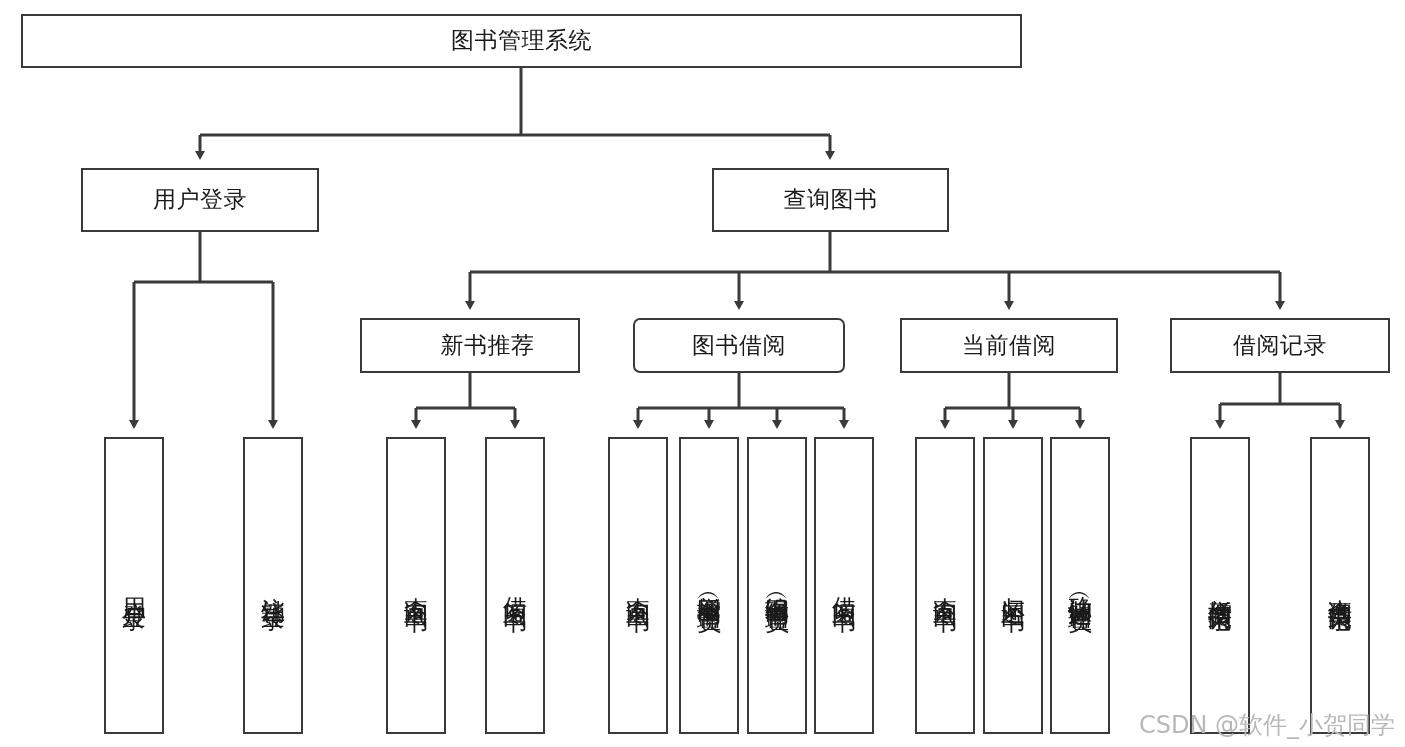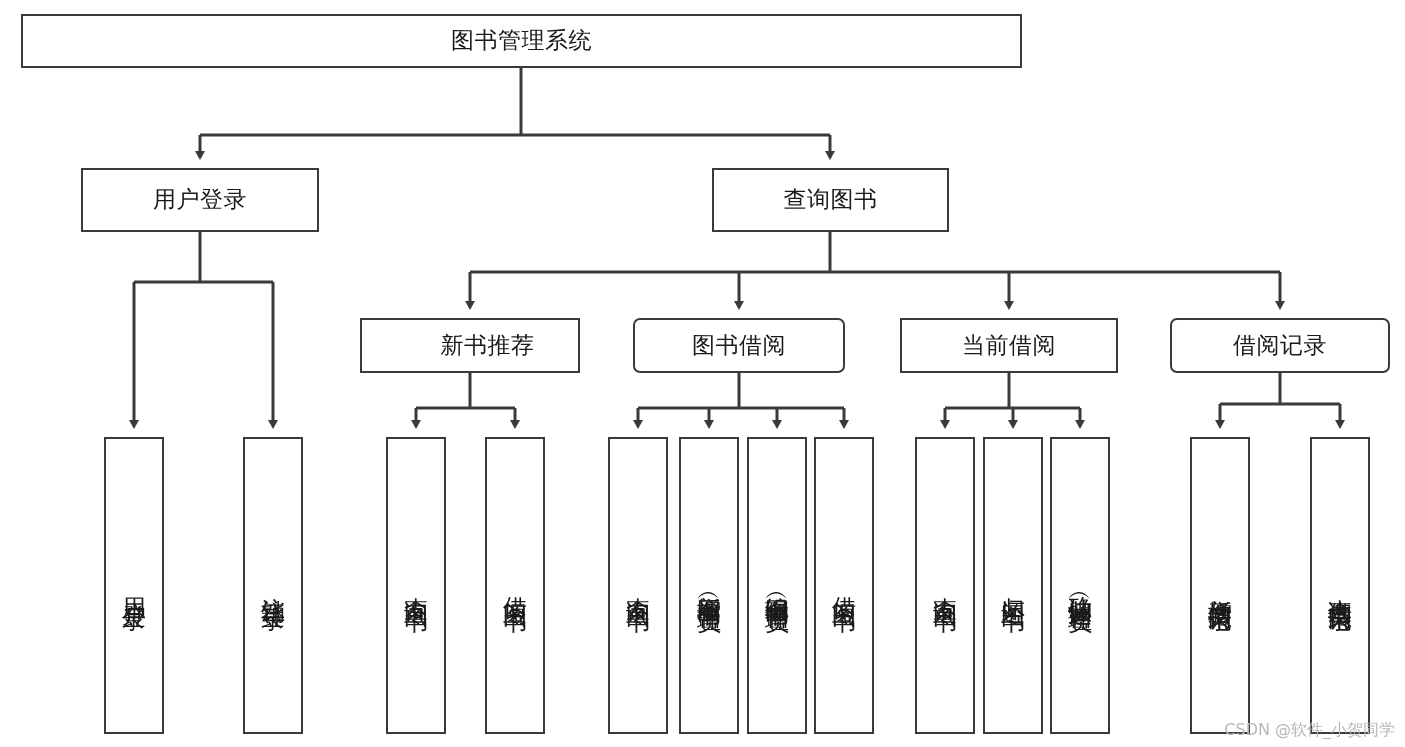--- a/index.html
+++ b/index.html
@@ -62,21 +62,21 @@
     white-space: nowrap;
     max-height: 100%;
   }
   .node.vert.tall .node-label {
     letter-spacing: 2px;
   }
   #watermark {
     position: absolute;
     right: 10px;
     bottom: 6px;
-    font-size: 16px;
+    font-size: 24px;
     color: #b8b8b8;
     z-index: 5;
     white-space: nowrap;
     font-family: "DejaVu Sans", "Liberation Sans", sans-serif;
   }
 </style>
 </head>
 <body>
 
 <div id="diagram-root">
@@ -144,21 +144,21 @@
 
   <div class="node horiz" style="left: 360px; top: 318px; width: 220px; height: 55px; padding-left: 35px;">
     <span class="node-label">新书推荐</span>
   </div>
   <div class="node horiz" style="left: 633px; top: 318px; width: 212px; height: 55px; border-radius: 7px;">
     <span class="node-label">图书借阅</span>
   </div>
   <div class="node horiz" style="left: 900px; top: 318px; width: 218px; height: 55px;">
     <span class="node-label">当前借阅</span>
   </div>
-  <div class="node horiz" style="left: 1170px; top: 318px; width: 220px; height: 55px; border-radius: 7px;">
+  <div class="node horiz" style="left: 1170px; top: 318px; width: 220px; height: 55px;">
     <span class="node-label">借阅记录</span>
   </div>
 
   <div class="node vert" style="left: 104px; top: 437px; width: 60px; height: 297px;">
     <span class="node-label">用户登录</span>
   </div>
   <div class="node vert" style="left: 243px; top: 437px; width: 60px; height: 297px;">
     <span class="node-label">注销登录</span>
   </div>
   <div class="node vert" style="left: 386px; top: 437px; width: 60px; height: 297px;">

